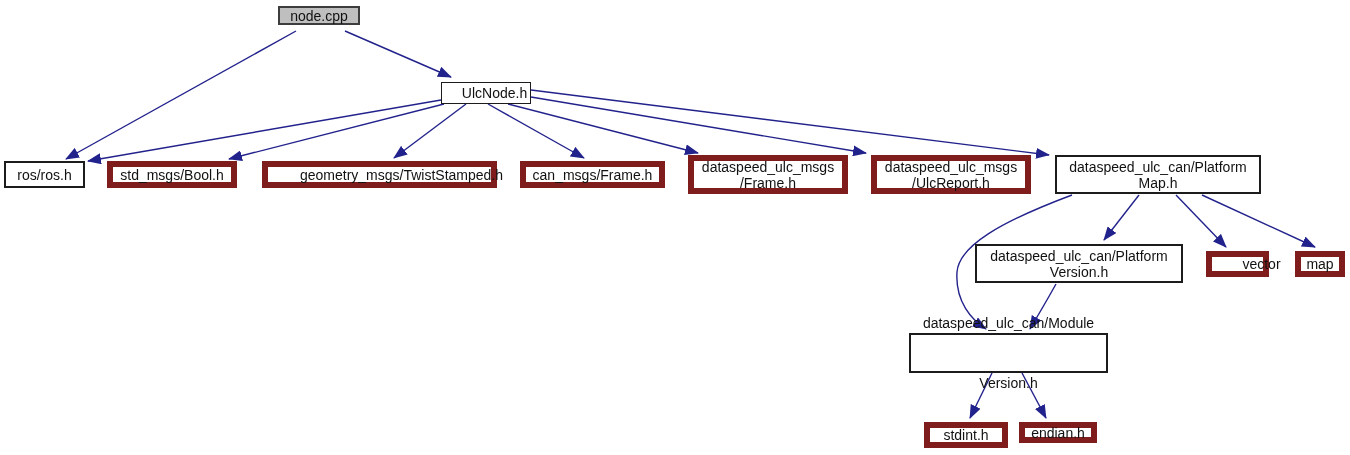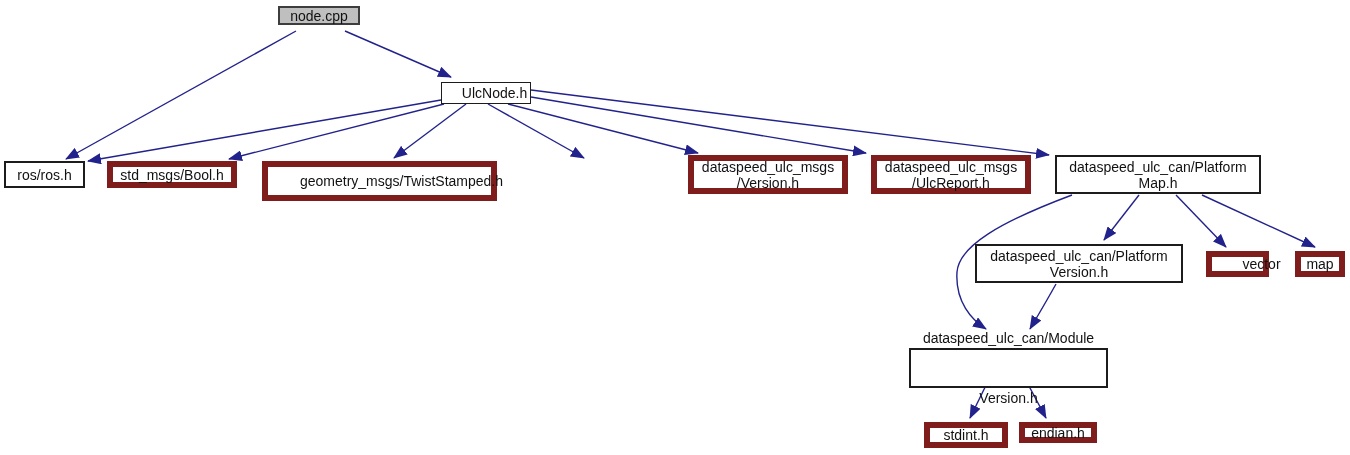--- a/index.html
+++ b/index.html
@@ -91,28 +91,31 @@
   </div>
 
   <div class="node doc" style="left:4px; top:161px; width:81px; height:27px;">
     <span>ros/ros.h</span>
   </div>
 
   <div class="node ext" style="left:107px; top:161px; width:130px; height:27px;">
     <span>std_msgs/Bool.h</span>
   </div>
 
-  <div class="node ext" style="left:262px; top:161px; width:235px; height:40px;padding-left:44px;">
+  <div class="node ext" style="left:262px; top:161px; width:235px; height:27px;padding-left:44px;">
     <span>geometry_msgs/TwistStamped.h</span>
   </div>
 
+  <div class="node ext" style="left:520px; top:161px; width:145px; height:27px;">
+    <span>can_msgs/Frame.h</span>
+  </div>
 
   <div class="node ext" style="left:688px; top:155px; width:160px; height:39px;">
     <span>dataspeed_ulc_msgs</span>
-    <span>/Version.h</span>
+    <span>/Frame.h</span>
   </div>
 
   <div class="node ext" style="left:871px; top:155px; width:160px; height:39px;">
     <span>dataspeed_ulc_msgs</span>
     <span>/UlcReport.h</span>
   </div>
 
   <div class="node doc" style="left:1055px; top:155px; width:206px; height:39px;">
     <span>dataspeed_ulc_can/Platform</span>
     <span>Map.h</span>
@@ -124,21 +127,21 @@
   </div>
 
   <div class="node ext" style="left:1206px; top:251px; width:63px; height:26px;padding-left:48px;">
     <span>vector</span>
   </div>
 
   <div class="node ext" style="left:1295px; top:251px; width:50px; height:26px;align-items:center;">
     <span>map</span>
   </div>
 
-  <div class="node doc" style="left:909px; top:348px; width:199px; height:40px;gap:44px;">
+  <div class="node doc" style="left:909px; top:333px; width:199px; height:40px;gap:44px;">
     <span>dataspeed_ulc_can/Module</span>
     <span>Version.h</span>
   </div>
 
   <div class="node ext" style="left:924px; top:422px; width:84px; height:26px;">
     <span>stdint.h</span>
   </div>
 
   <div class="node ext" style="left:1019px; top:422px; width:78px; height:21px;text-align:center;">
     <span>endian.h</span>

